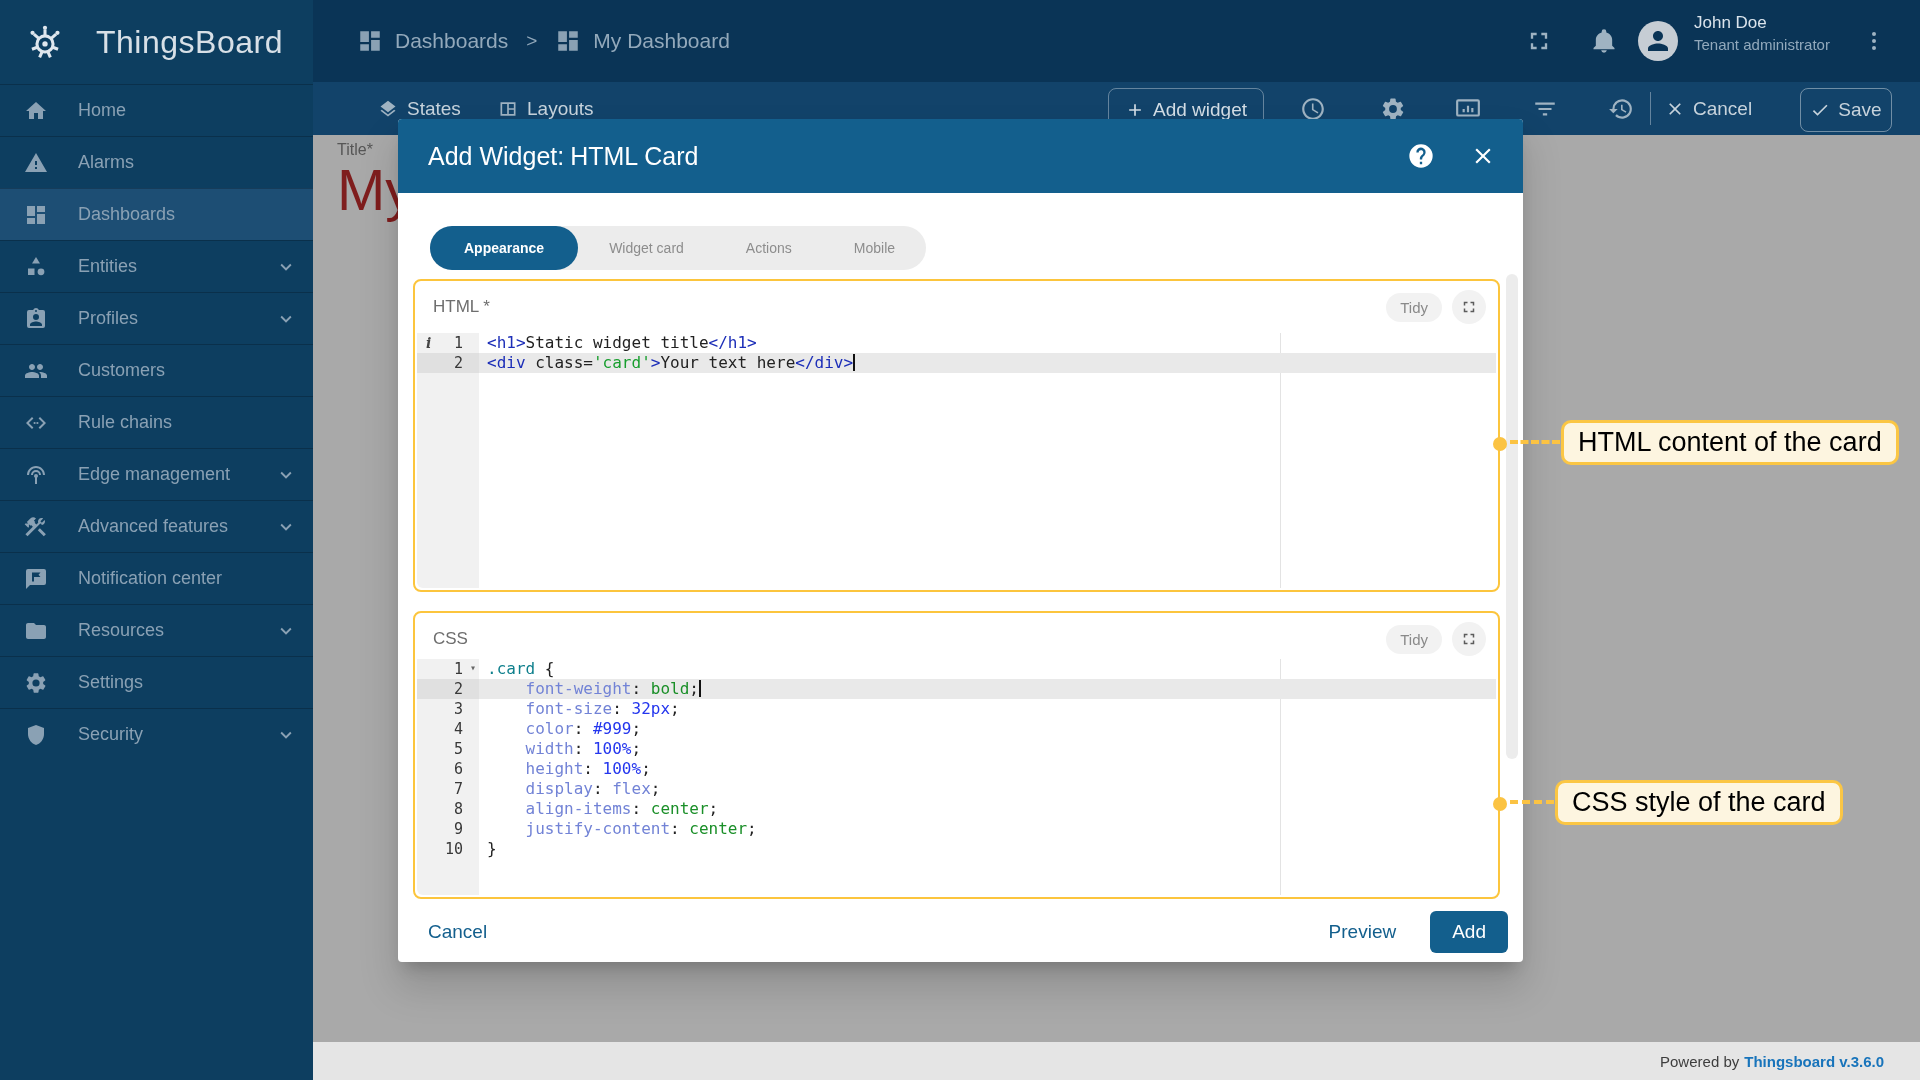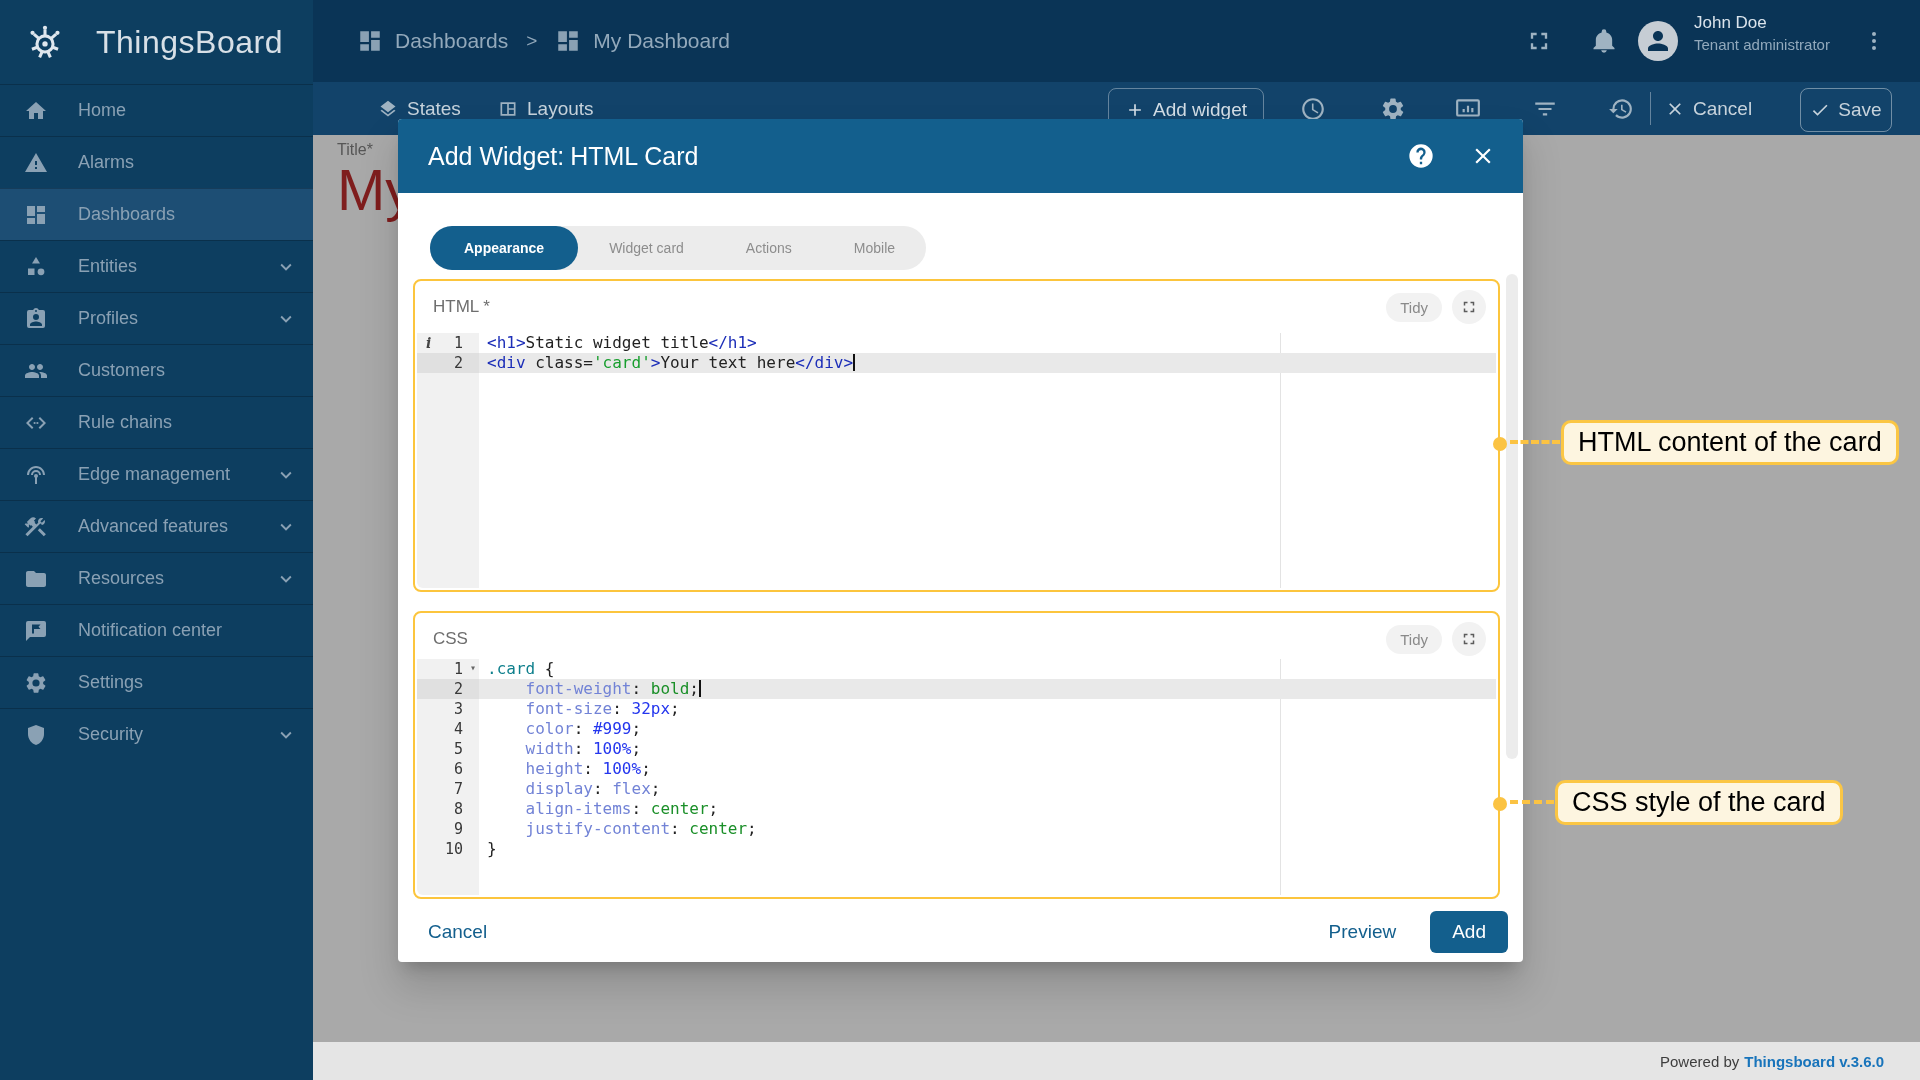--- a/index.html
+++ b/index.html
@@ -220,39 +220,39 @@
         </span>
         <span class="sb-label">Advanced features</span>
         <span class="sb-chev icon">
           <svg viewBox="0 0 24 24" fill="currentColor">
             <path d="M7.41 8.59 12 13.17l4.59-4.58L18 10l-6 6-6-6z"></path>
           </svg>
         </span>
       </div>
       <div class="sb-item">
         <span class="sb-icon icon">
-          <svg viewBox="0 0 24 24" fill="currentColor">
-            <path d="M10 4H4c-1.1 0-2 .9-2 2v12c0 1.1.9 2 2 2h16c1.1 0 2-.9 2-2V8c0-1.1-.9-2-2-2h-8l-2-2z"></path>
-          </svg>
-        </span>
-        <span class="sb-label">Resources</span>
-        <span class="sb-chev icon">
-          <svg viewBox="0 0 24 24" fill="currentColor">
-            <path d="M7.41 8.59 12 13.17l4.59-4.58L18 10l-6 6-6-6z"></path>
-          </svg>
-        </span>
-      </div>
-      <div class="sb-item">
-        <span class="sb-icon icon">
           <svg viewBox="0 0 24 24">
             <path fill="currentColor" d="M20 2H4a2 2 0 0 0-2 2v18l4-4h14a2 2 0 0 0 2-2V4a2 2 0 0 0-2-2z"></path>
             <path fill="#0d3e60" d="M8 5.5h2v9H8zM10 5.5h6.5l-2 2.3 2 2.3H10z"></path>
           </svg>
         </span>
         <span class="sb-label">Notification center</span>
+      </div>
+      <div class="sb-item">
+        <span class="sb-icon icon">
+          <svg viewBox="0 0 24 24" fill="currentColor">
+            <path d="M10 4H4c-1.1 0-2 .9-2 2v12c0 1.1.9 2 2 2h16c1.1 0 2-.9 2-2V8c0-1.1-.9-2-2-2h-8l-2-2z"></path>
+          </svg>
+        </span>
+        <span class="sb-label">Resources</span>
+        <span class="sb-chev icon">
+          <svg viewBox="0 0 24 24" fill="currentColor">
+            <path d="M7.41 8.59 12 13.17l4.59-4.58L18 10l-6 6-6-6z"></path>
+          </svg>
+        </span>
       </div>
       <div class="sb-item">
         <span class="sb-icon icon">
           <svg viewBox="0 0 24 24" fill="currentColor">
             <path d="M19.14 12.94c.04-.3.06-.61.06-.94s-.02-.64-.07-.94l2.03-1.58a.5.5 0 0 0 .12-.64l-1.92-3.32a.5.5 0 0 0-.61-.22l-2.39.96a7.3 7.3 0 0 0-1.62-.94l-.36-2.54a.5.5 0 0 0-.5-.42h-3.84a.5.5 0 0 0-.5.42l-.36 2.54c-.59.24-1.13.57-1.62.94l-2.39-.96a.5.5 0 0 0-.61.22L2.74 8.84a.5.5 0 0 0 .12.64l2.03 1.58c-.05.3-.09.63-.09.94s.02.64.07.94l-2.03 1.58a.5.5 0 0 0-.12.64l1.92 3.32c.12.22.39.3.61.22l2.39-.96c.5.38 1.03.7 1.62.94l.36 2.54c.05.24.25.42.5.42h3.84c.25 0 .46-.18.5-.42l.36-2.54a7.1 7.1 0 0 0 1.62-.94l2.39.96c.22.08.49 0 .61-.22l1.92-3.32a.5.5 0 0 0-.12-.64l-2.01-1.58zM12 15.6A3.6 3.6 0 1 1 12 8.4a3.6 3.6 0 0 1 0 7.2z"></path>
           </svg>
         </span>
         <span class="sb-label">Settings</span>
       </div>
       <div class="sb-item">

